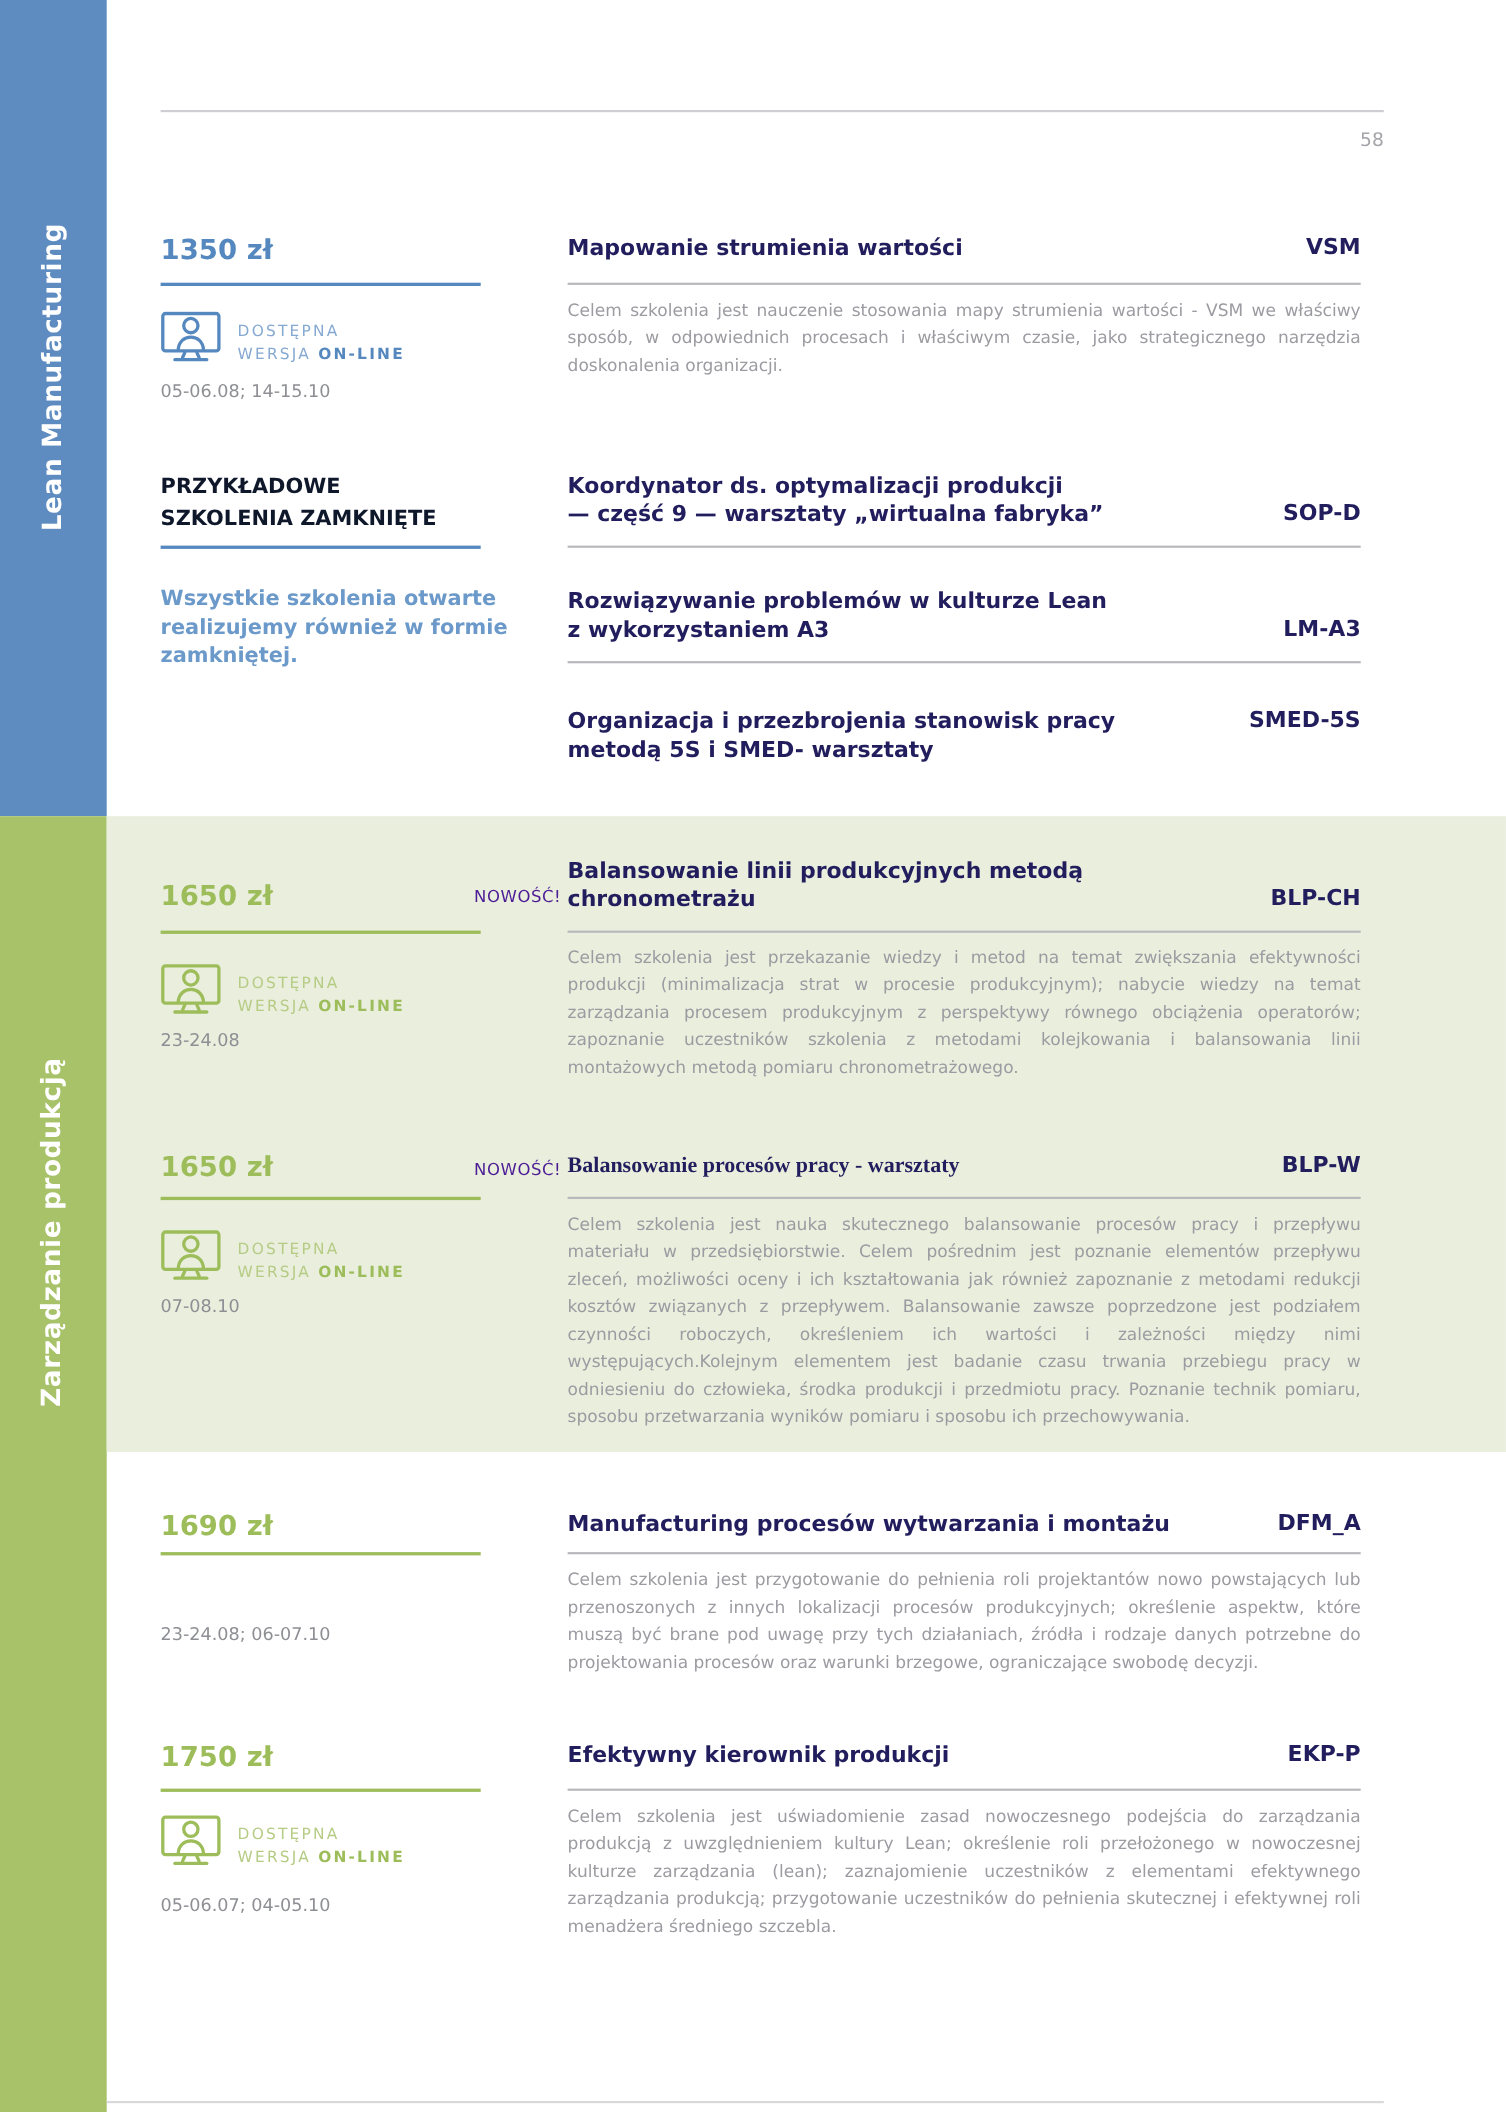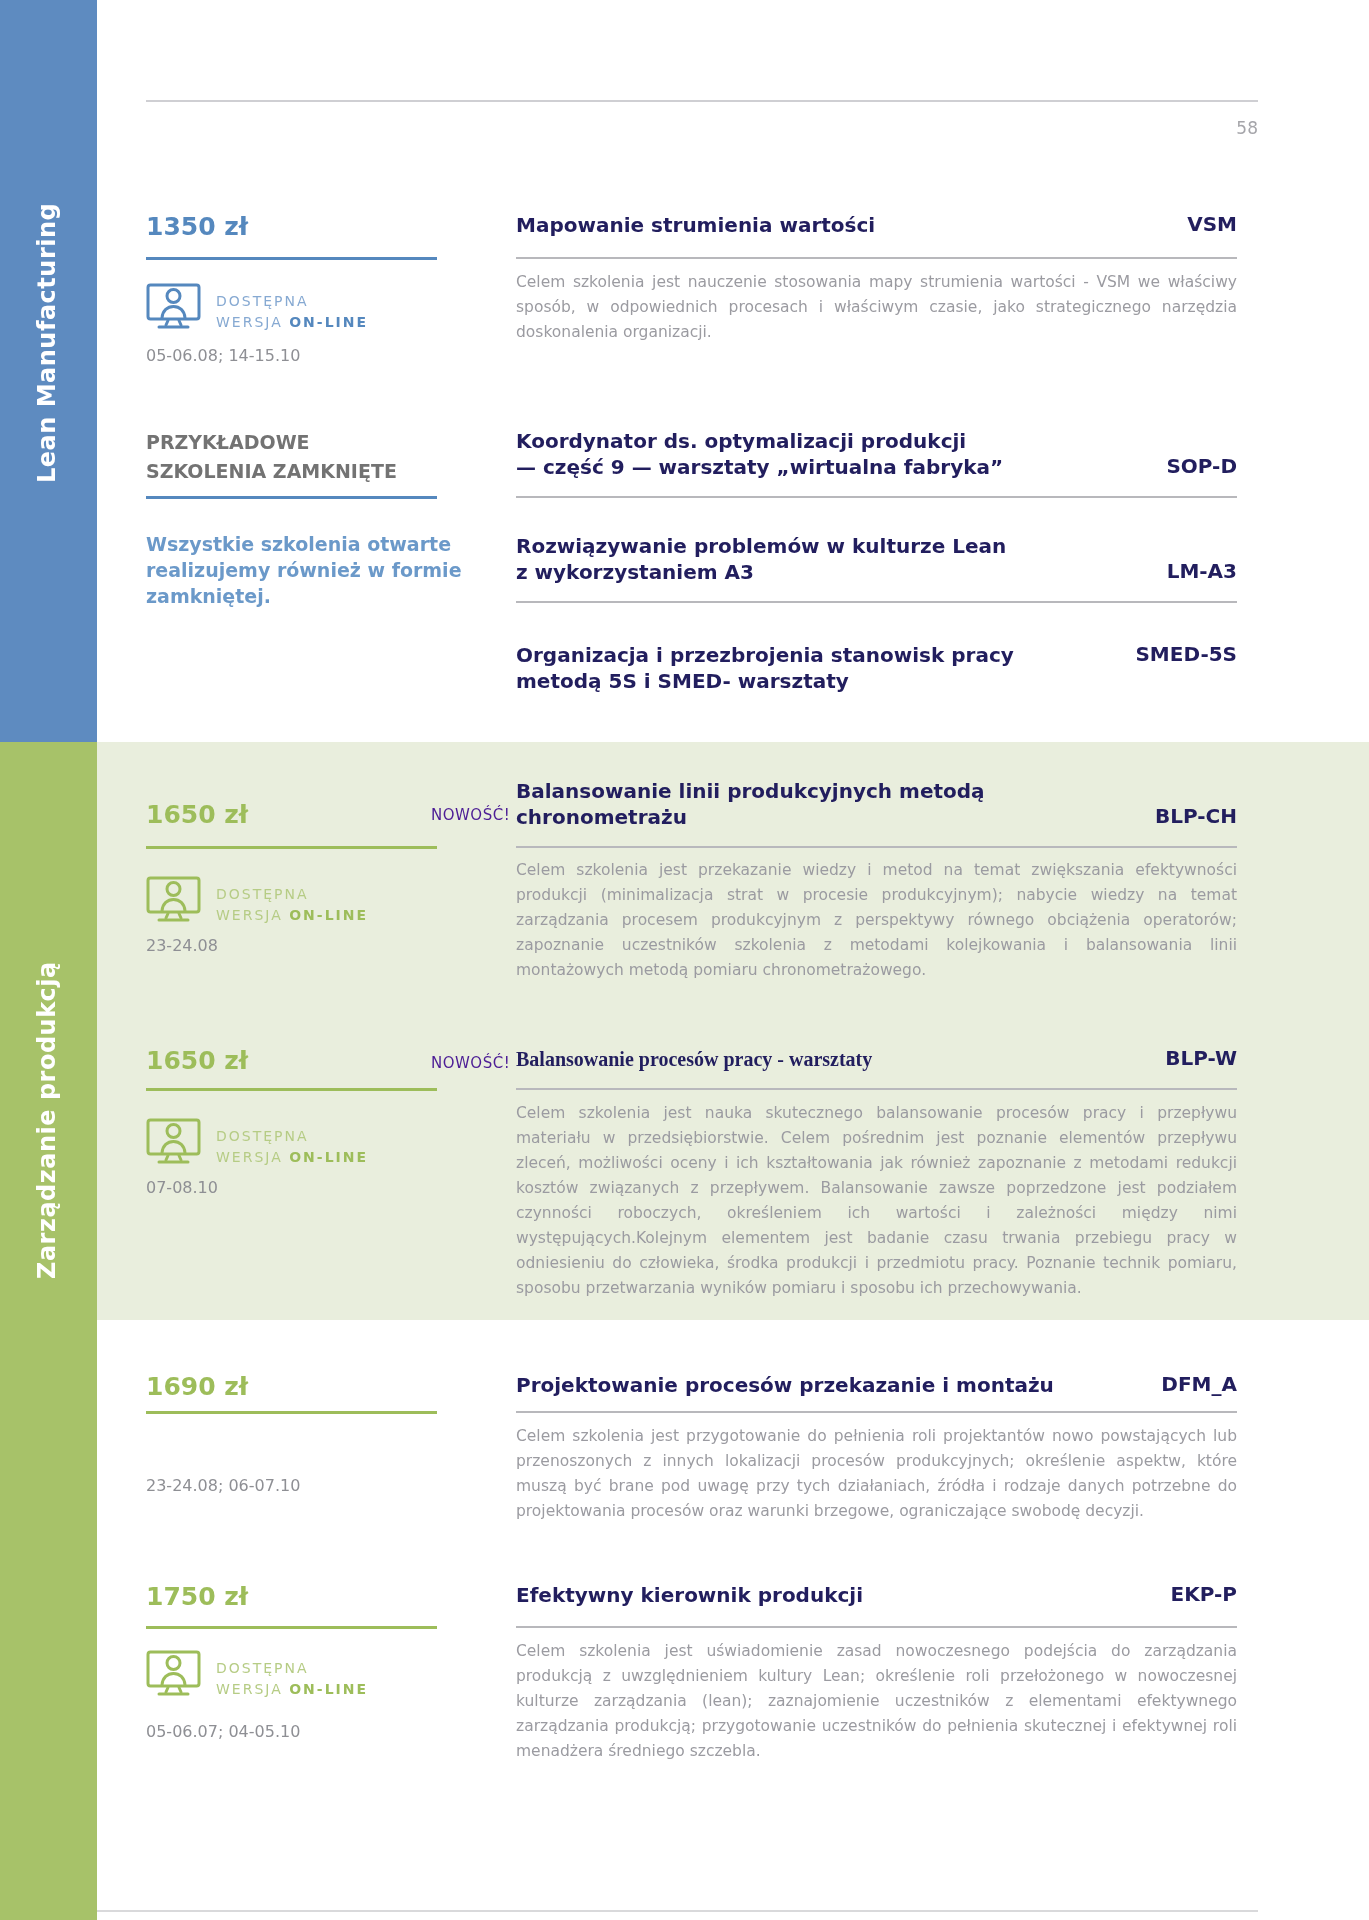--- a/index.html
+++ b/index.html
@@ -24,21 +24,21 @@
   .online .olabel{font-size:14px;letter-spacing:2px;line-height:21px;padding-top:3px;white-space:nowrap;}
   .online.blue .olabel{color:#86a9d2}.online.blue svg{color:#5588be}
   .online.green .olabel{color:#b6cc85}.online.green svg{color:#9dbd5a}
   .online .strong{font-weight:bold;}
   .online.blue .strong{color:#5588be}.online.green .strong{color:#9dbd5a}
   .dates{position:absolute;left:146px;font-size:16px;color:#8e8f94;white-space:nowrap;}
   .ctitle{position:absolute;left:516px;font-size:20px;font-weight:bold;color:#221e5e;line-height:26px;white-space:nowrap;}
   .code{position:absolute;right:132px;font-size:20px;font-weight:bold;color:#221e5e;text-align:left;white-space:nowrap;}
   .tline{position:absolute;left:516px;width:721px;height:2px;background:#b8b8bc;}
   .desc{position:absolute;left:516px;width:721px;font-size:15.5px;line-height:25px;color:#9b9ba1;text-align:justify;}
-  .bhead{position:absolute;left:146px;font-size:19px;font-weight:bold;color:#737373;line-height:29px;white-space:nowrap;}
+  .bhead{position:absolute;left:146px;font-size:19px;font-weight:bold;color:#0f172a;line-height:29px;white-space:nowrap;}
   .bnote{position:absolute;left:146px;font-size:19px;font-weight:bold;color:#6b99c9;line-height:26px;white-space:nowrap;}
 </style>
 </head>
 <body>
 
 <div class="page">
 
   <div class="sb sb-blue"></div>
   <div class="sb sb-green"></div>
   <div class="band"></div>
@@ -152,21 +152,21 @@
   </div>
   <div class="dates" style="top:1178px;">07-08.10</div>
   <div class="ctitle" style="top:1046px;font-family:Liberation Serif, serif;">Balansowanie procesów pracy - warsztaty</div>
   <div class="code" style="top:1046px;">BLP-W</div>
   <div class="tline" style="top:1088px;"></div>
   <div class="desc" style="top:1101px;">Celem szkolenia jest nauka skutecznego balansowanie procesów pracy i przepływu materiału w przedsiębiorstwie. Celem pośrednim jest poznanie elementów przepływu zleceń, możliwości oceny i ich kształtowania jak również zapoznanie z metodami redukcji kosztów związanych z przepływem. Balansowanie zawsze poprzedzone jest podziałem czynności roboczych, określeniem ich wartości i zależności między nimi występujących.Kolejnym elementem jest badanie czasu trwania przebiegu pracy w odniesieniu do człowieka, środka produkcji i przedmiotu pracy. Poznanie technik pomiaru, sposobu przetwarzania wyników pomiaru i sposobu ich przechowywania.</div>
 
   <div class="price green" style="top:1372px;">1690 zł</div>
   <div class="pline green" style="top:1411px;"></div>
   <div class="dates" style="top:1476px;">23-24.08; 06-07.10</div>
-  <div class="ctitle" style="top:1372px;">Projektowanie procesów przekazanie i montażu</div>
+  <div class="ctitle" style="top:1372px;">Manufacturing procesów wytwarzania i montażu</div>
   <div class="code" style="top:1372px;">DFM_A</div>
   <div class="tline" style="top:1411px;"></div>
   <div class="desc" style="top:1424px;">Celem szkolenia jest przygotowanie do pełnienia roli projektantów nowo powstających lub przenoszonych z innych lokalizacji procesów produkcyjnych; określenie aspektw, które muszą być brane pod uwagę przy tych działaniach, źródła i rodzaje danych potrzebne do projektowania procesów oraz warunki brzegowe, ograniczające swobodę decyzji.</div>
 
   <div class="price green" style="top:1582px;">1750 zł</div>
   <div class="pline green" style="top:1626px;"></div>
   <div class="online green" style="top:1650px;">
     <span>
       <svg width="55" height="46" viewBox="0 0 55 46" fill="none" stroke="currentColor" stroke-width="3" stroke-linecap="round" stroke-linejoin="round">
         <rect x="2" y="2" width="51" height="34" rx="2.5"></rect>

